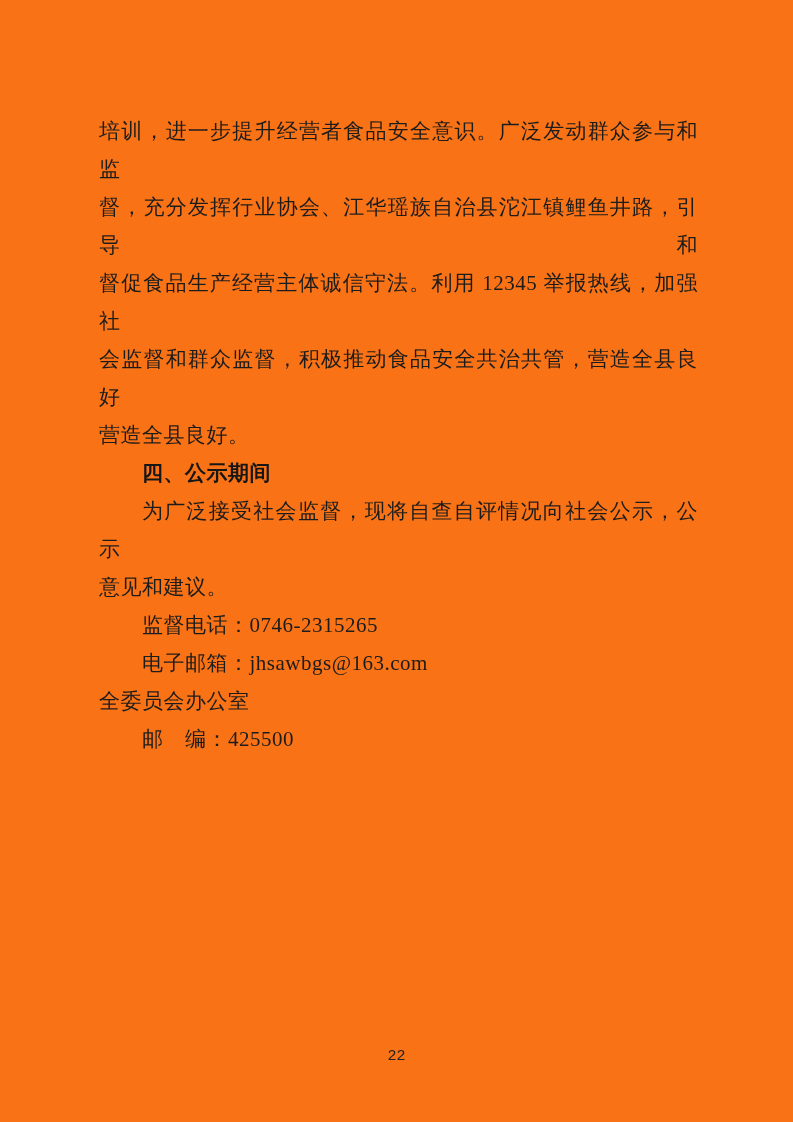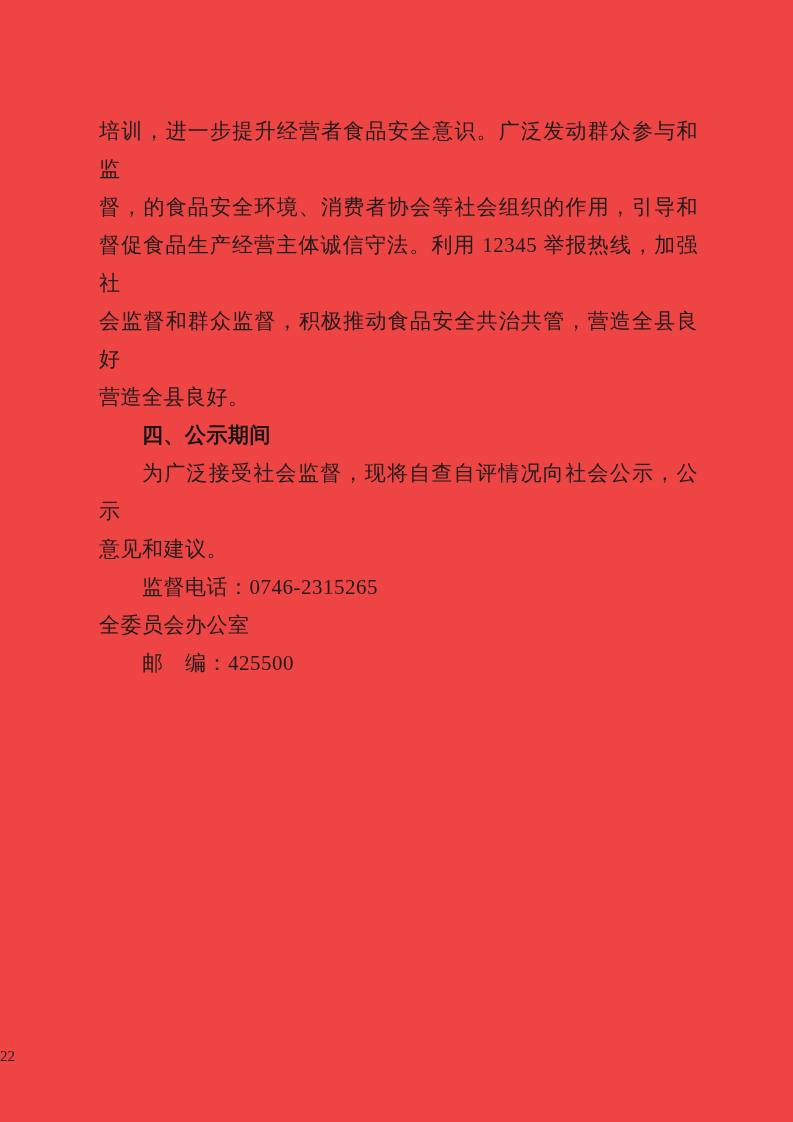--- a/index.html
+++ b/index.html
@@ -4,21 +4,21 @@
 <style>
   * { margin: 0; padding: 0; box-sizing: border-box; }
   html, body {
     background: #ffffff;
     font-family: "Liberation Serif", serif;
   }
   .page {
     position: relative;
     width: 793px;
     height: 1122px;
-    background: #ef4444;
+    background: #f97316;
     margin: 0 auto;
     overflow: hidden;
   }
   .content {
     position: absolute;
     left: 99px;
     top: 112px;
     width: 599px;
     font-size: 21px;
     line-height: 38px;
@@ -41,45 +41,46 @@
     font-family: "Liberation Sans", sans-serif;
     font-weight: 700;
     font-size: 21px;
     color: #161616;
   }
   .footer {
     position: absolute;
     left: 0;
     right: 0;
     top: 1048px;
-    text-align: left;
-    font-family: Liberation Serif, serif;
+    text-align: center;
+    font-family: Liberation Mono, monospace;
     font-size: 15px;
     color: #222222;
   }
 </style>
 </head>
 <body>
 
 <div class="page">
 
   <div class="content">
 
     <div class="line fill">培训，进一步提升经营者食品安全意识。广泛发动群众参与和监</div>
-    <div class="line fill">督，的食品安全环境、消费者协会等社会组织的作用，引导和</div>
+    <div class="line fill">督，充分发挥行业协会、江华瑶族自治县沱江镇鲤鱼井路，引导和</div>
     <div class="line fill">督促食品生产经营主体诚信守法。利用 12345 举报热线，加强社</div>
     <div class="line fill">会监督和群众监督，积极推动食品安全共治共管，营造全县良好</div>
     <div class="line">营造全县良好。</div>
 
     <div class="line heading indent">四、公示期间</div>
 
     <div class="line fill indent">为广泛接受社会监督，现将自查自评情况向社会公示，公示</div>
     <div class="line">意见和建议。</div>
 
     <div class="line indent">监督电话：0746-2315265</div>
+    <div class="line indent">电子邮箱：jhsawbgs@163.com</div>
     <div class="line">全委员会办公室</div>
     <div class="line indent">邮　编：425500</div>
 
   </div>
 
   <div class="footer">
     <span>22</span>
   </div>
 
 </div>

